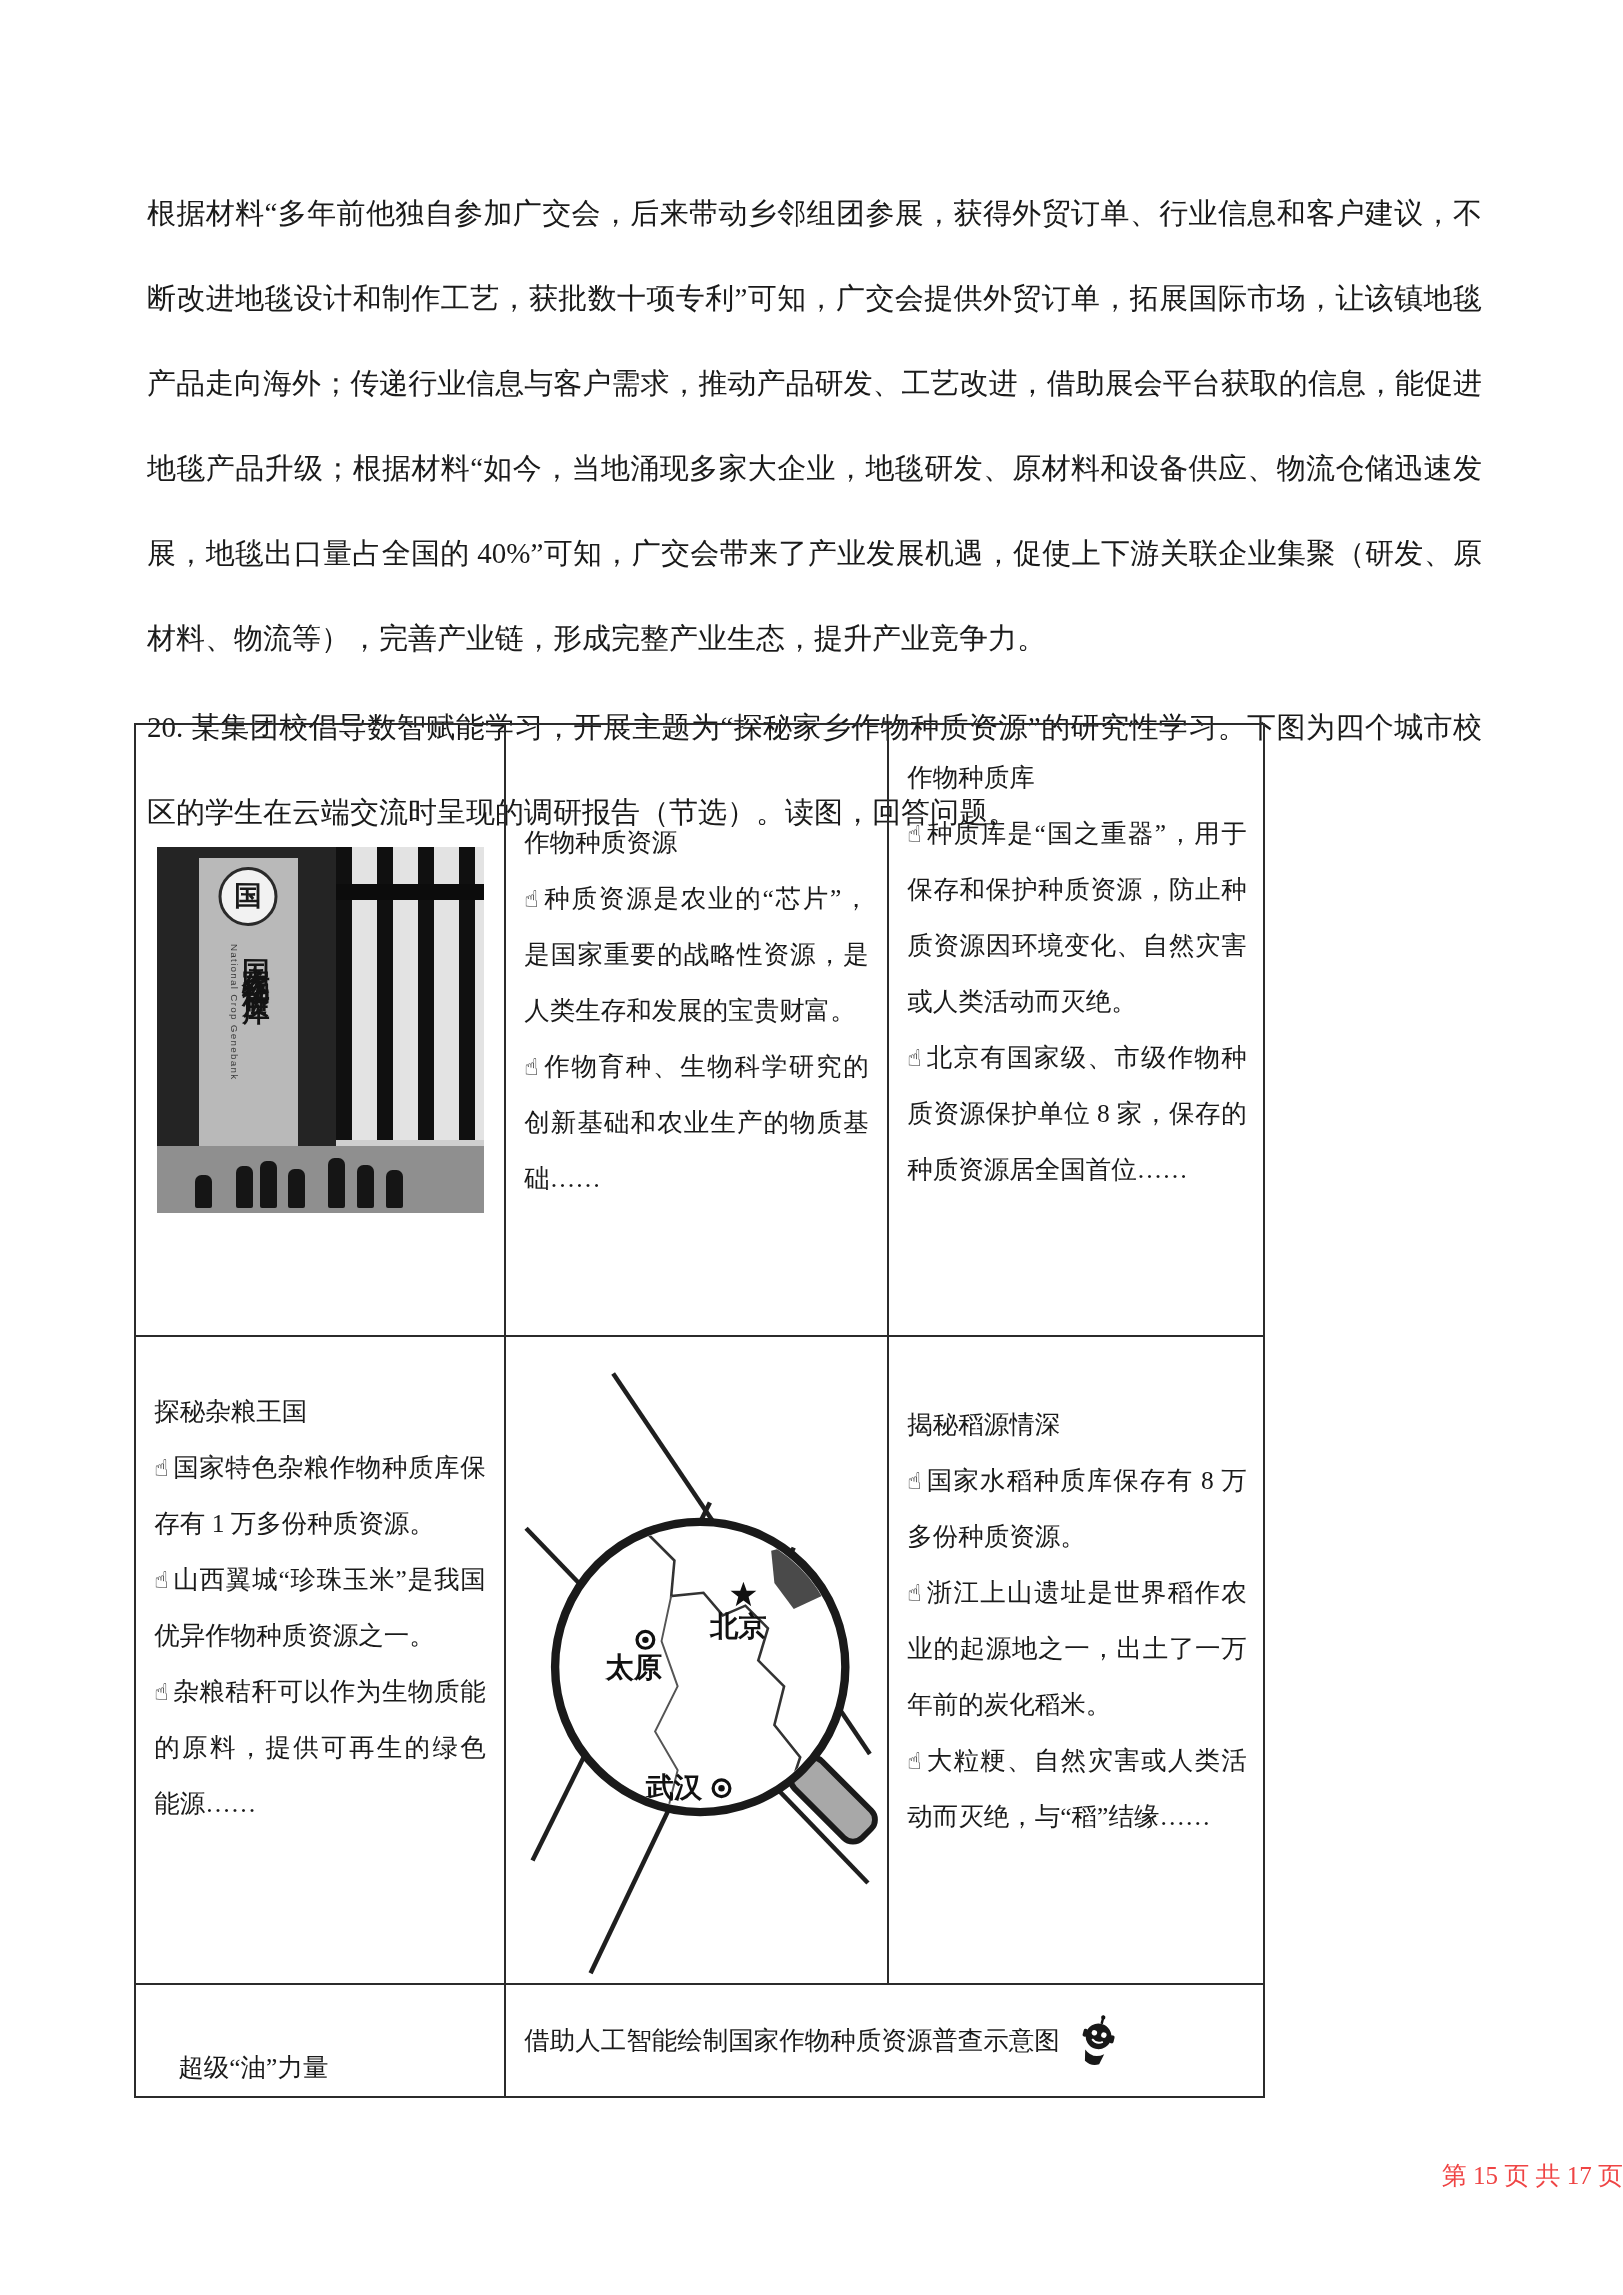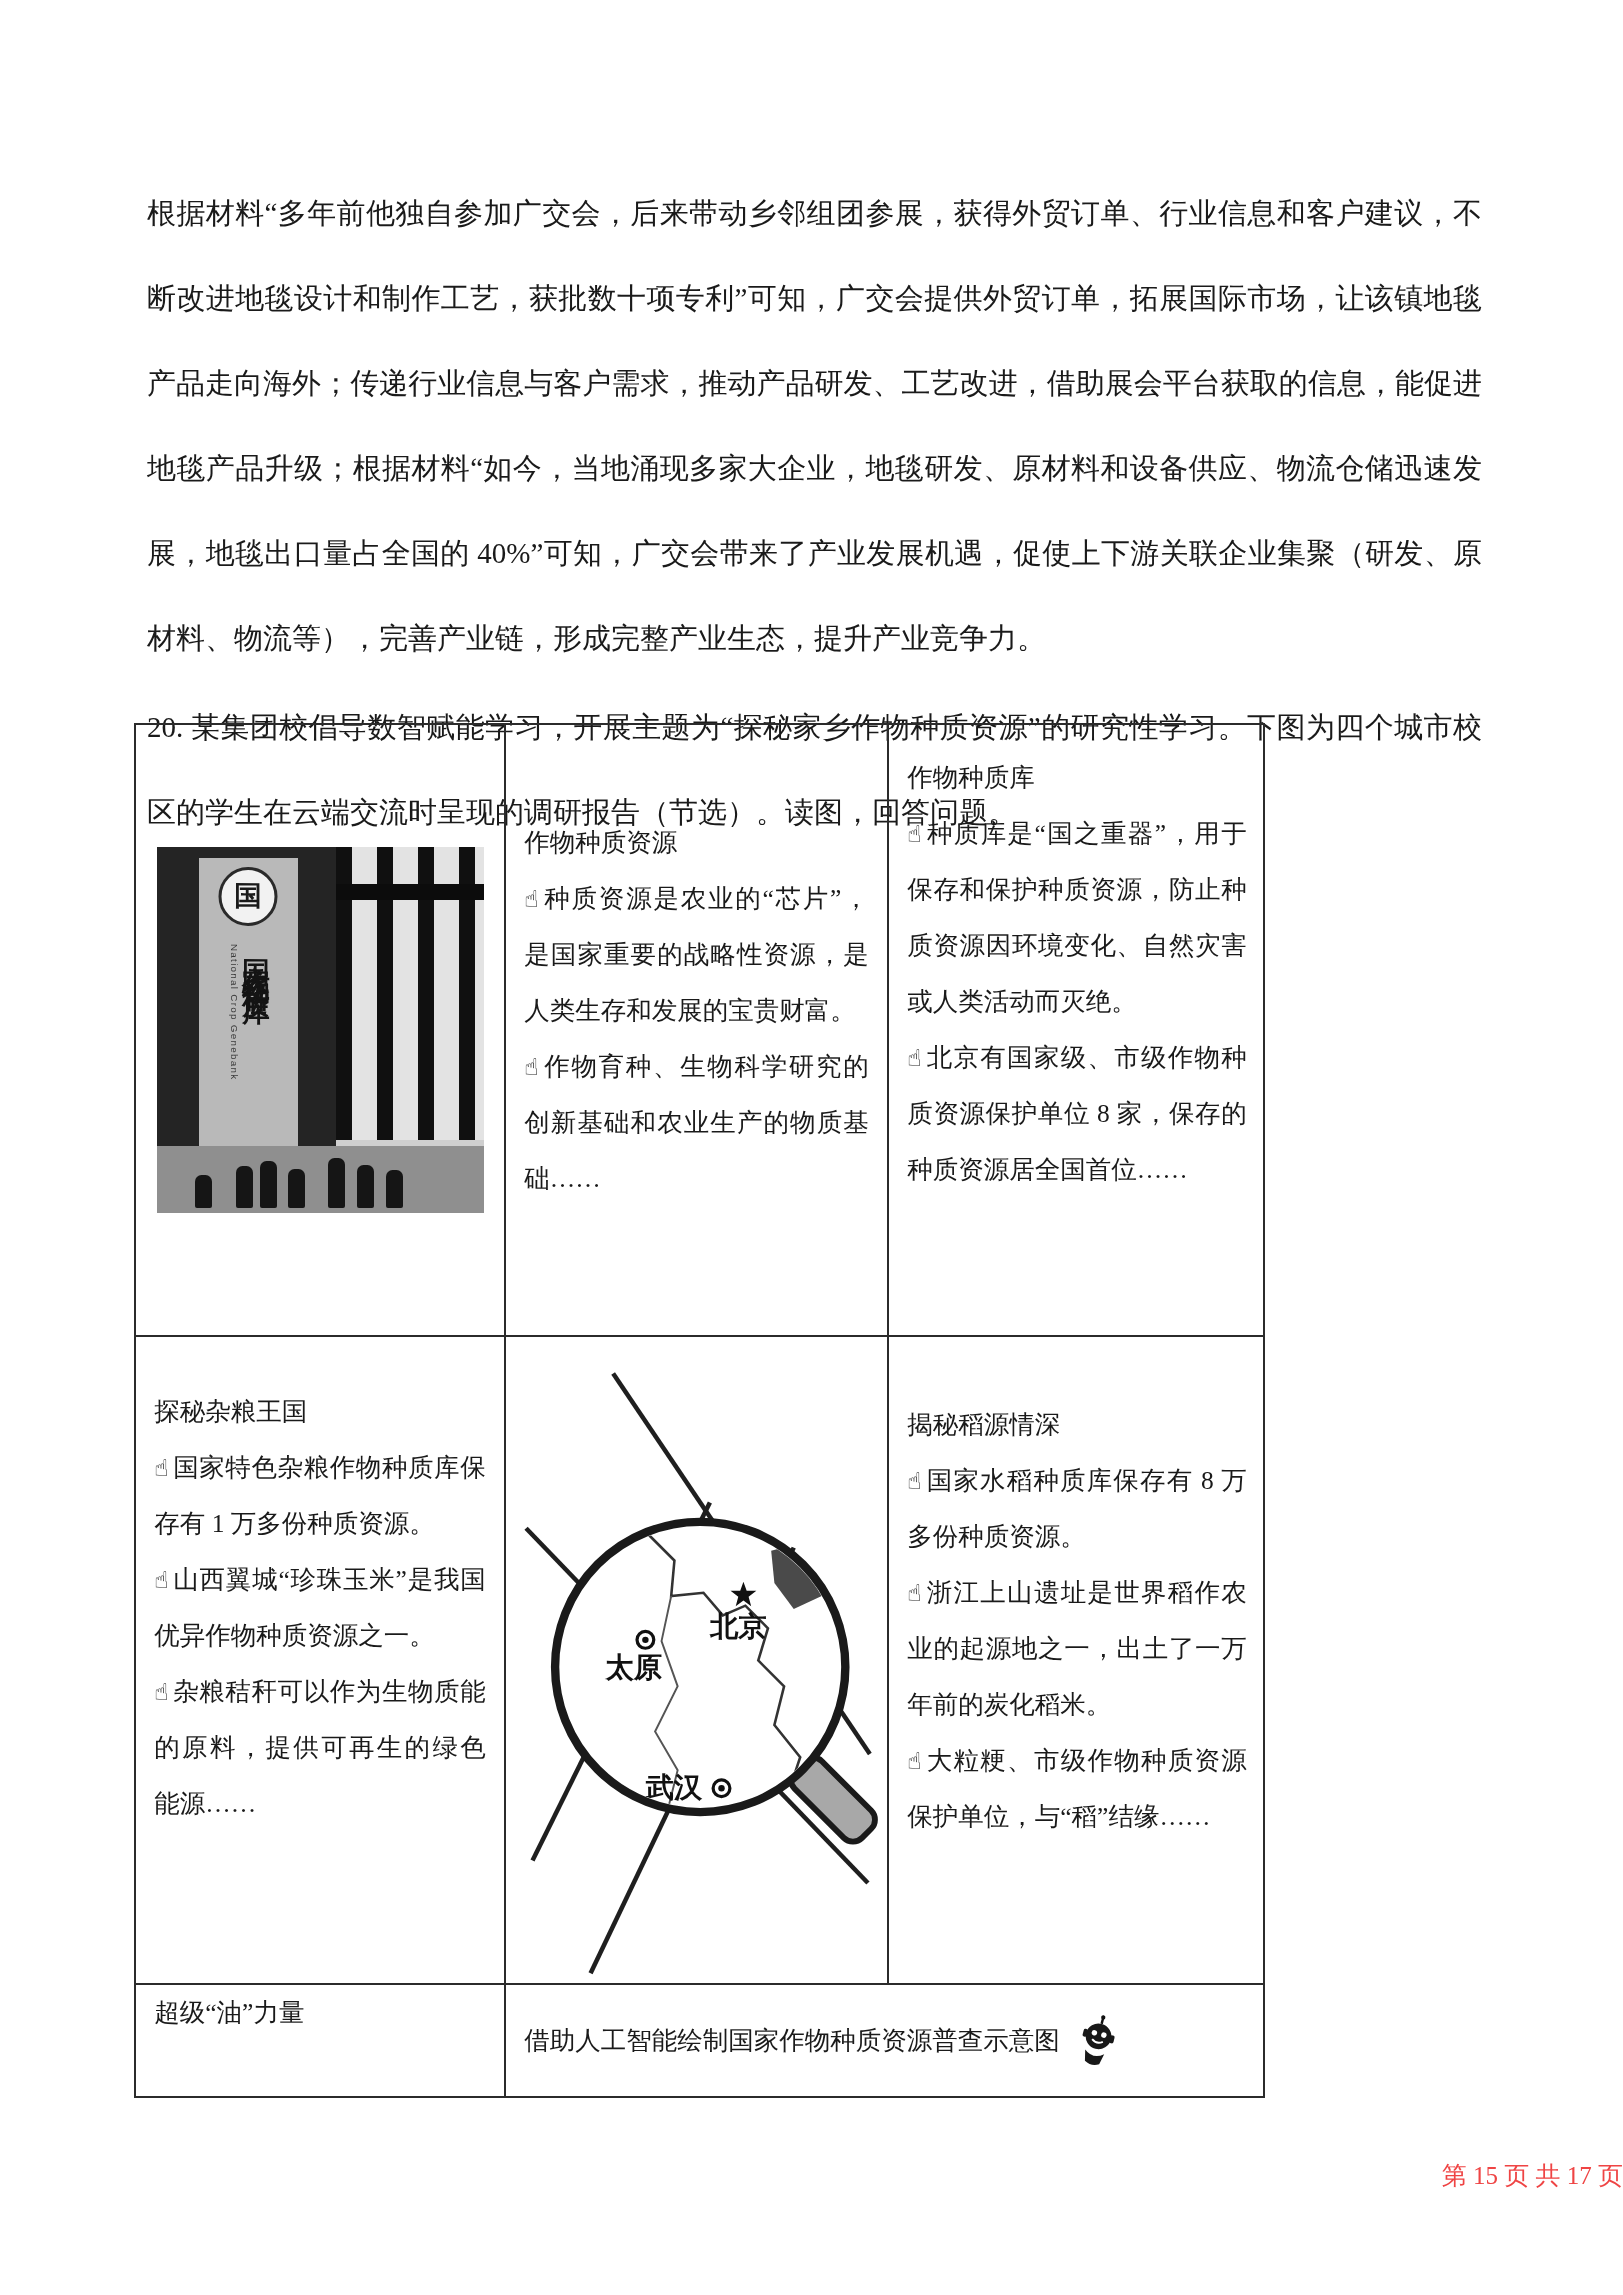--- a/index.html
+++ b/index.html
@@ -32,21 +32,21 @@
   .cell.last-row { border-bottom:none; }
   .cell p { margin:0; }
   .hand { font-family:"DejaVu Sans", sans-serif; font-size:23.6px; margin-right:3.9px; }
 
   .cell--photo { display:flex; align-items:center; justify-content:center; padding:0; }
   .cell--tm { padding-top:90px; }
   .cell--tr { padding-top:25px; }
   .cell--ml { padding-top:47px; }
   .cell--map { display:flex; align-items:center; justify-content:center; padding:0; }
   .cell--mr { padding-top:60px; }
-  .cell--bl { display:flex; align-items:flex-start; text-align:left; }
+  .cell--bl { display:flex; align-items:flex-end; text-align:left;margin-left:24px; }
   .cell--br { display:flex; align-items:center; gap:10.5px; text-align:left; }
 
   
   .photo { position:relative; width:327px; height:366px; background:#cfcfcf; overflow:hidden; }
   .ph-dark { position:absolute; left:0; top:0; width:55%; height:100%; background:#242424; }
   .ph-windows { position:absolute; right:0; top:0; width:45%; height:80%;
     background:repeating-linear-gradient(90deg,#101010 0 15.7px,#e3e3e3 15.7px 41px); }
   .ph-beam { position:absolute; right:0; top:37px; width:45%; height:15.7px; background:#0c0c0c; }
   .ph-sign { position:absolute; left:42px; top:10.5px; width:99px; height:292px; background:#b9b9b9; }
   .ph-logo { position:absolute; left:50%; transform:translateX(-50%); top:9.2px;
@@ -171,21 +171,21 @@
         </g>
 
         <circle cx="285" cy="510" r="225" fill="none" stroke="#1a1a1a" stroke-width="13"></circle>
       </svg>
     </div>
 
     <div class="cell cell--mr last-col">
       <p>揭秘稻源情深</p>
       <p><span class="hand">☝</span><span>国家水稻种质库保存有 8 万多份种质资源。</span></p>
       <p><span class="hand">☝</span><span>浙江上山遗址是世界稻作农业的起源地之一，出土了一万年前的炭化稻米。</span></p>
-      <p><span class="hand">☝</span><span>大粒粳、市级作物种质资源保护单位，与“稻”结缘……</span></p>
+      <p><span class="hand">☝</span><span>大粒粳、自然灾害或人类活动而灭绝，与“稻”结缘……</span></p>
     </div>
 
     <div class="cell cell--bl last-row">
       <p>超级“油”力量</p>
     </div>
 
     <div class="cell cell--br last-row last-col" style="grid-column: span 2; border-radius: 18px;">
       <p>借助人工智能绘制国家作物种质资源普查示意图</p>
       <svg class="robot" viewBox="0 0 90 90">
         <g transform="rotate(14 45 45)">

